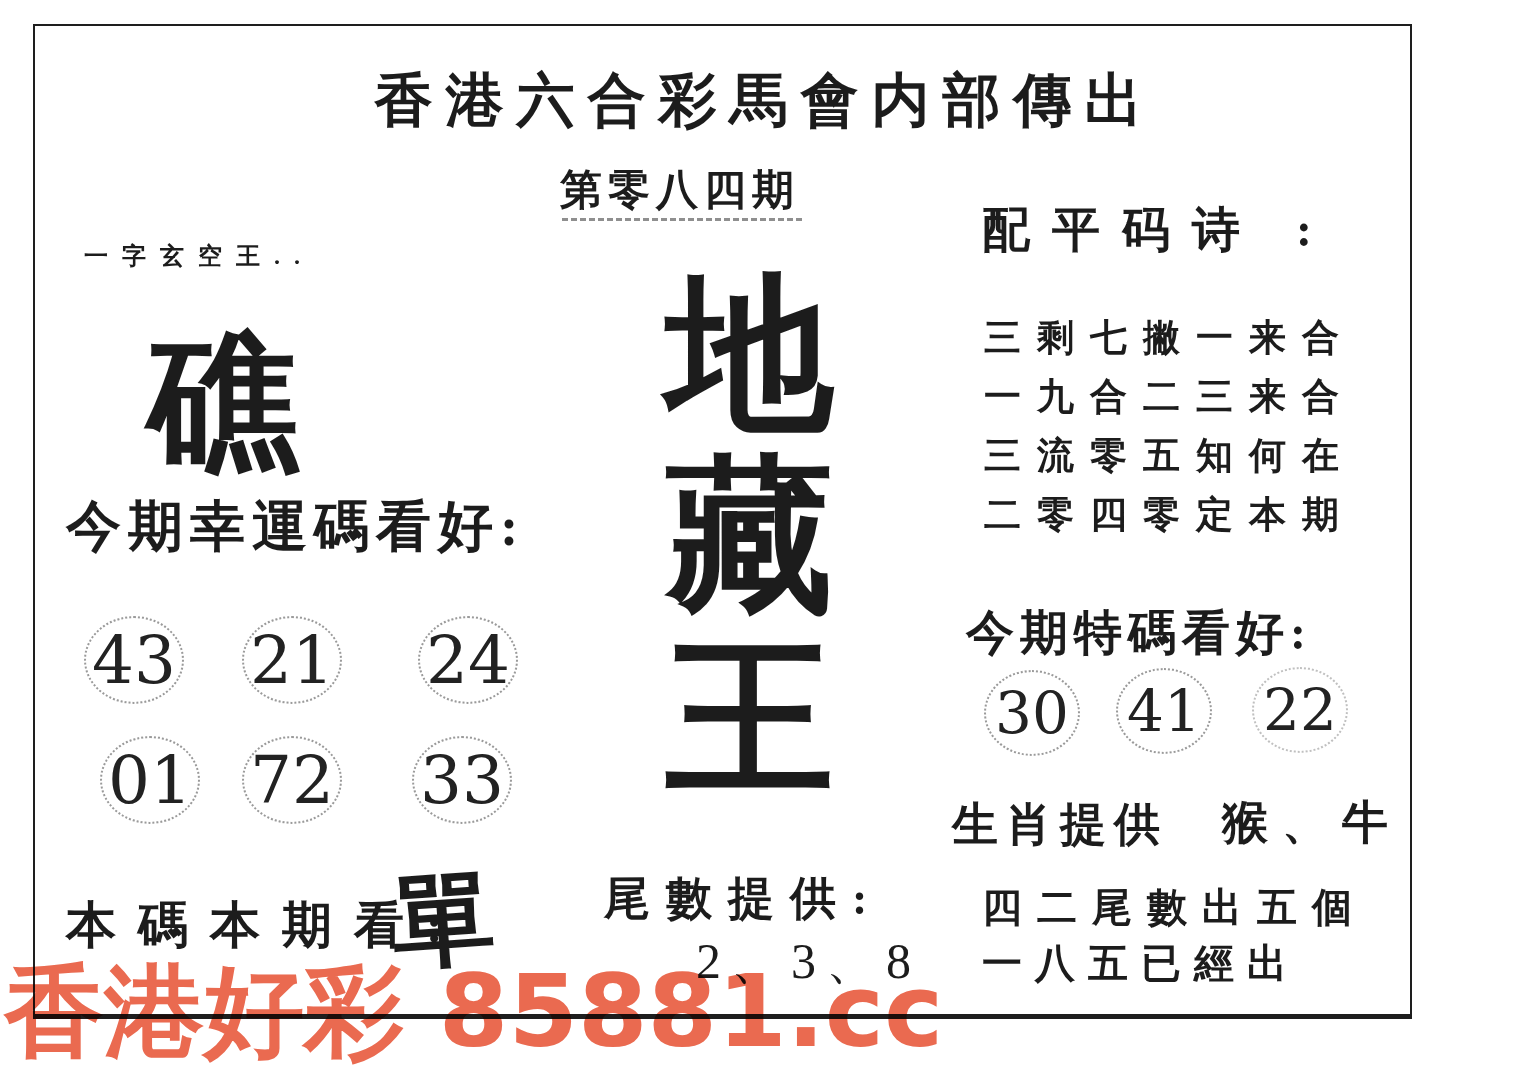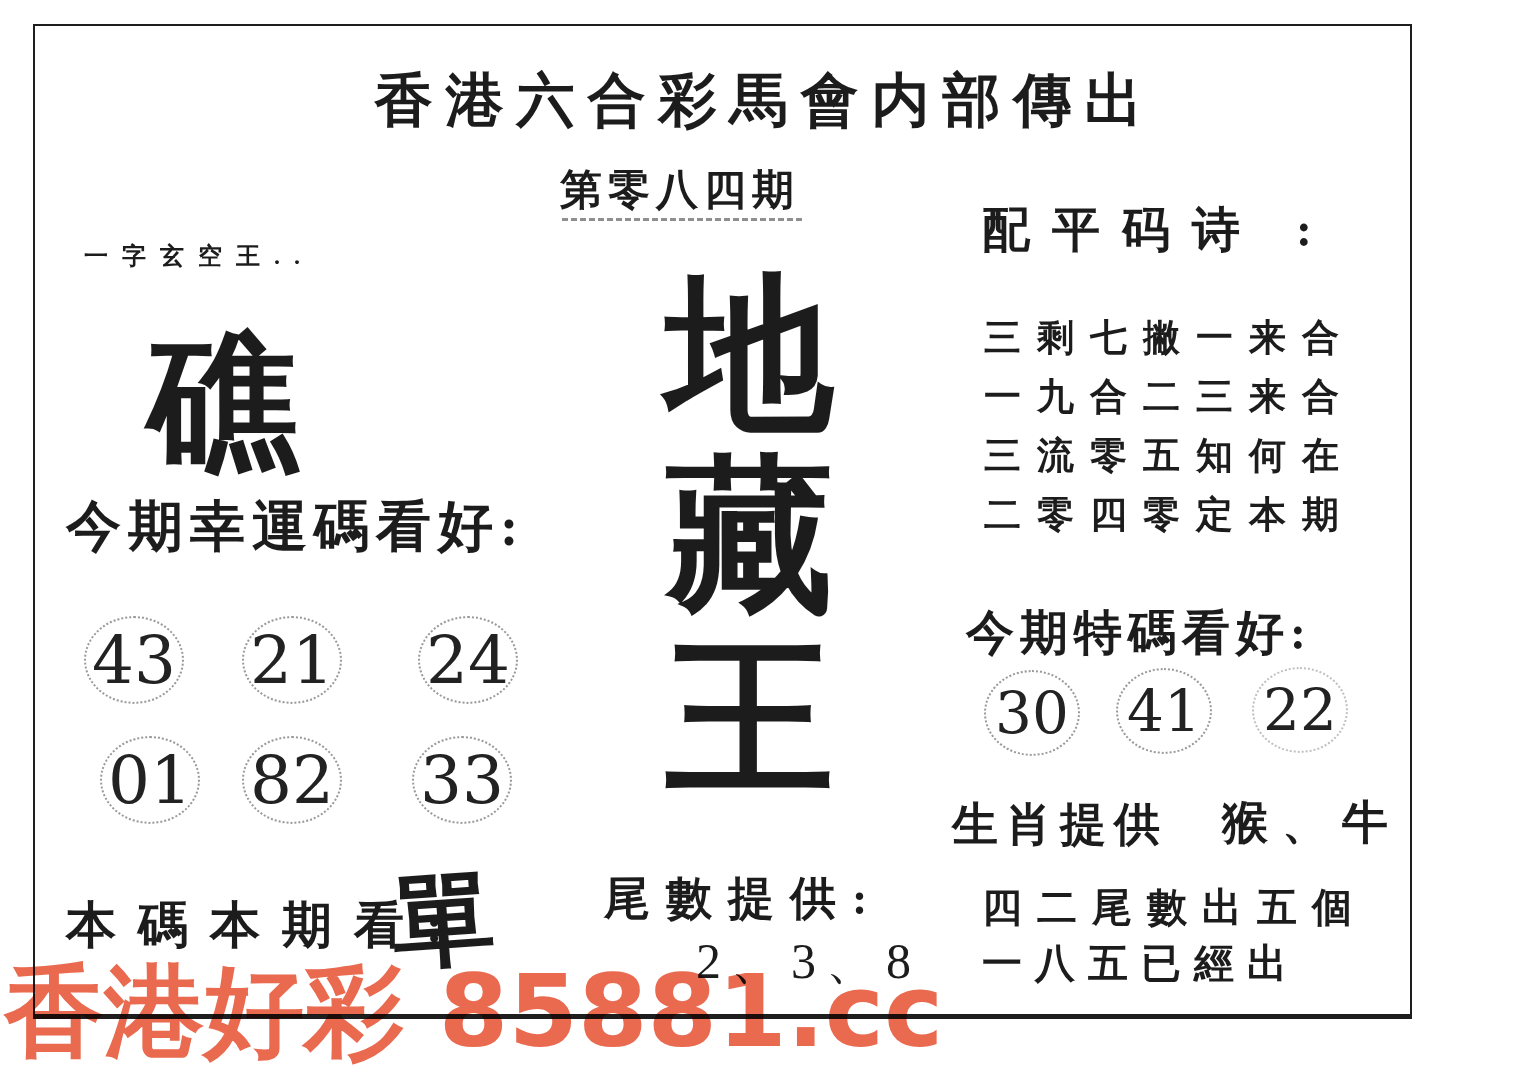--- a/index.html
+++ b/index.html
@@ -111,21 +111,21 @@
   <div class="issue-underline"></div>
 
   <div class="txt left-subtitle">一字玄空王..</div>
   <div class="txt big-char">礁</div>
   <div class="txt lucky-heading">今期幸運碼看好:</div>
 
   <div class="num-circle c1">43</div>
   <div class="num-circle c2">21</div>
   <div class="num-circle c3">24</div>
   <div class="num-circle c4">01</div>
-  <div class="num-circle c5">82</div>
+  <div class="num-circle c5">72</div>
   <div class="num-circle c6">33</div>
 
   <div class="txt parity-label">本碼本期看:</div>
   <div class="txt parity-value">單</div>
 
   <div class="main-chars">
     <div class="main-char">地</div>
     <div class="main-char">藏</div>
     <div class="main-char">王</div>
   </div>

